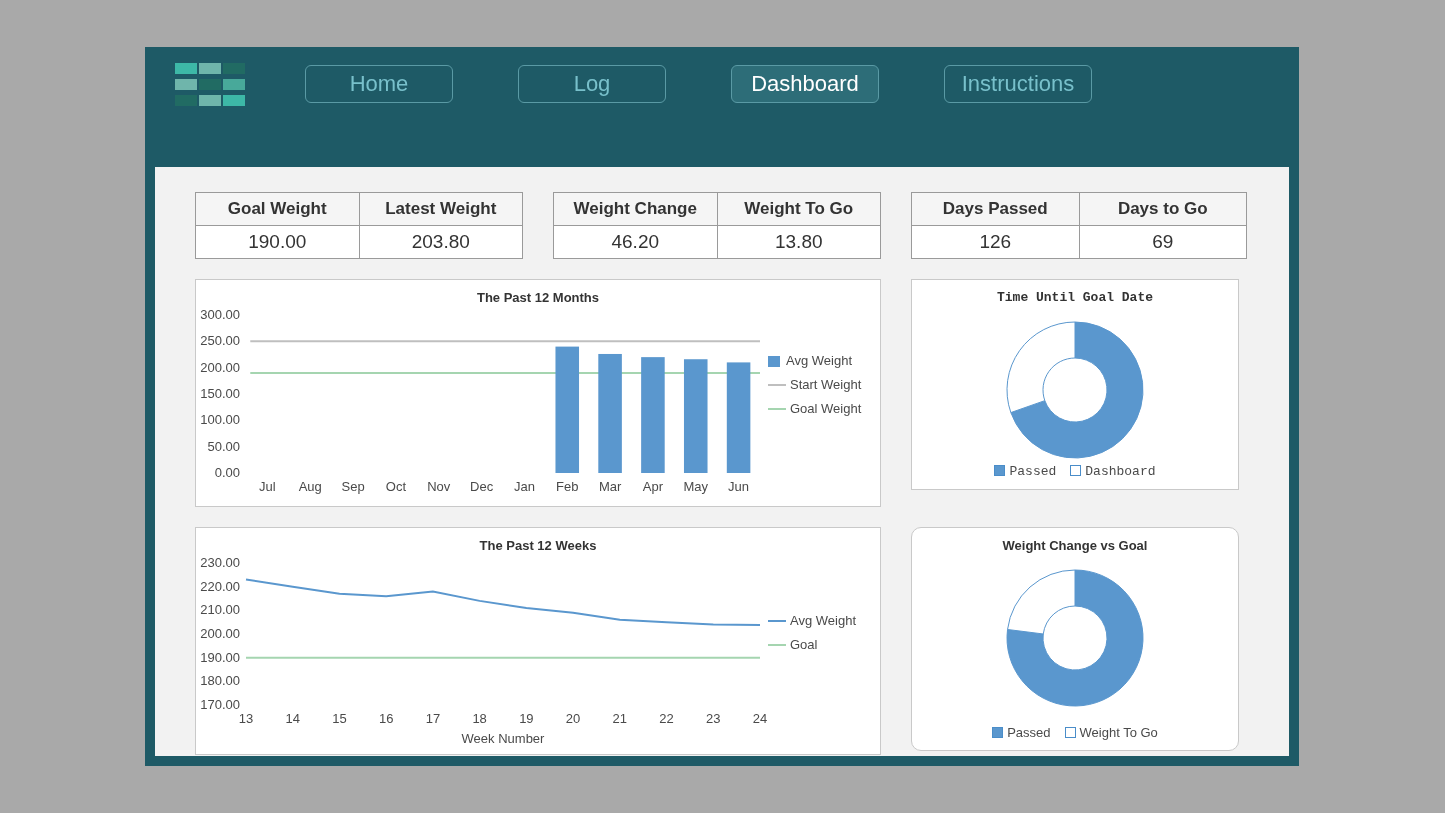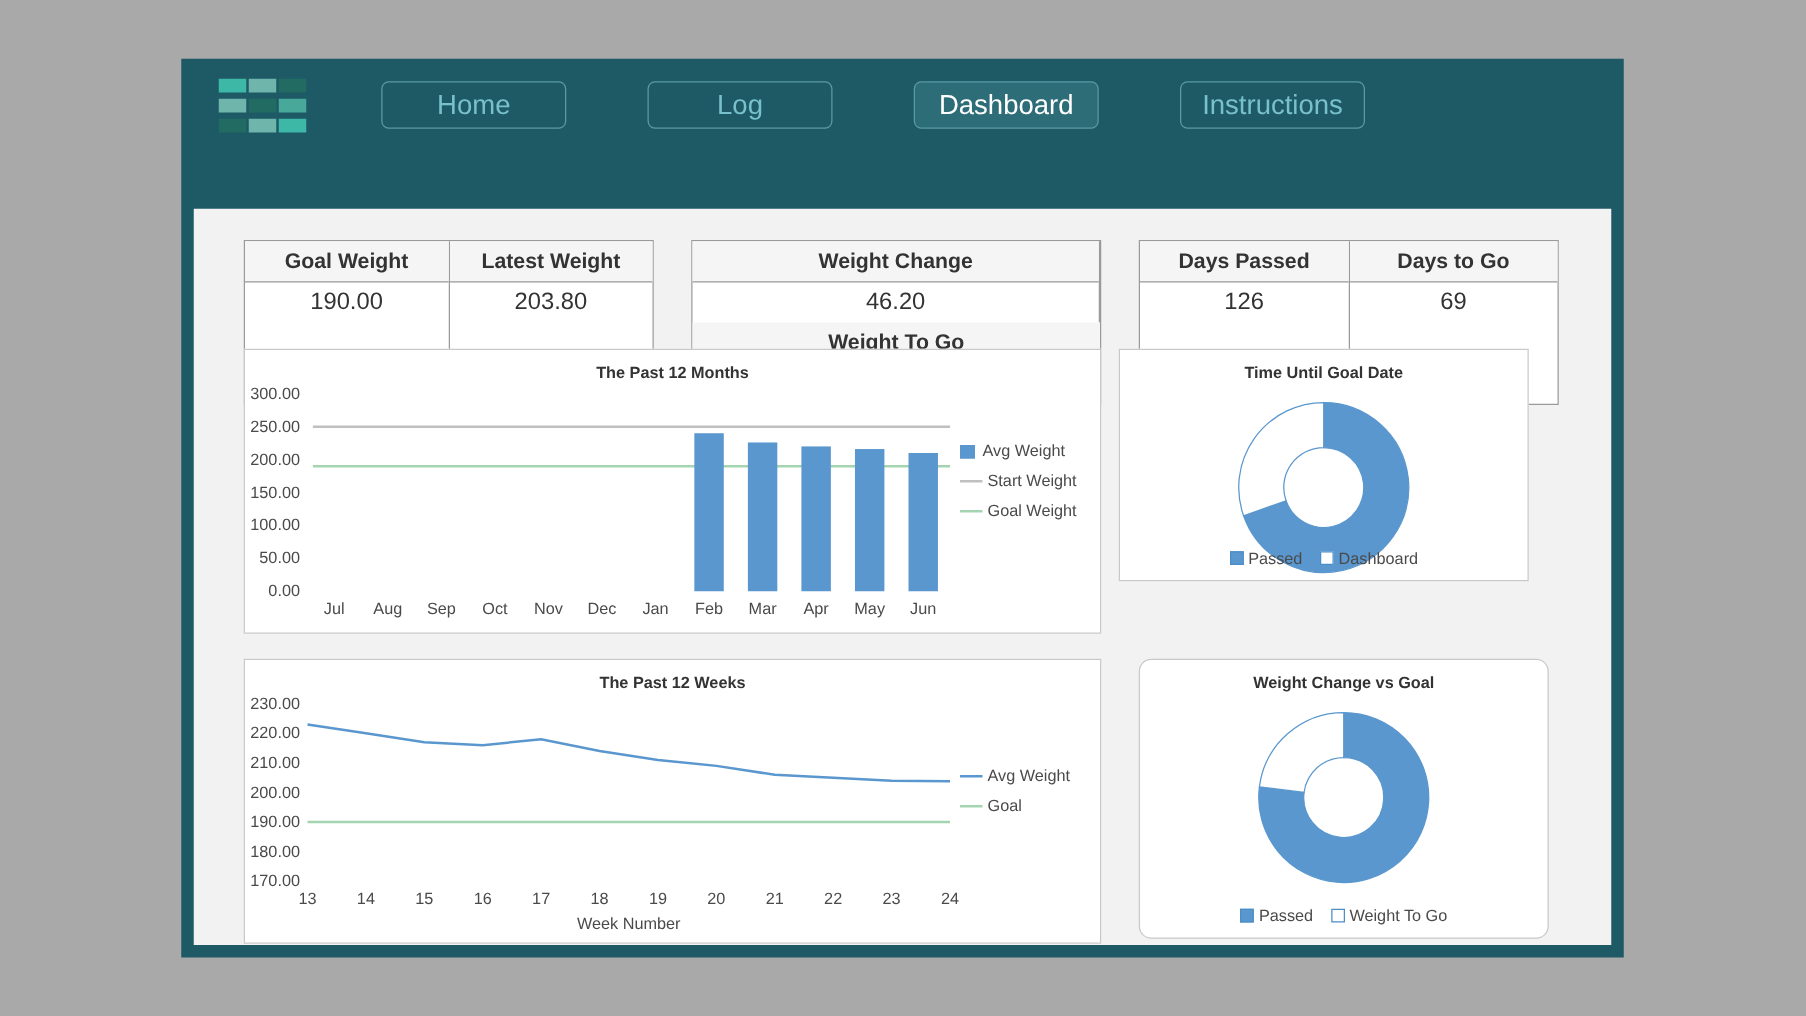--- a/index.html
+++ b/index.html
@@ -62,21 +62,21 @@
     position: absolute;
     left: 40px; top: 25px; right: 40px;
     display: flex; gap: 30px;
   }
   .stat-group {
     display: flex;
     border: 1px solid #9a9a9a;
     background: #fff;
   }
   .stat-group.g1 { width: 328px; }
-  .stat-group.g2 { width: 328px; flex-direction: column; }
+  .stat-group.g2 { width: 328px; }
   .stat-group.g3 { width: 336px; }
   .stat-cell { flex: 1; border-right: 1px solid #9a9a9a; }
   .stat-cell:last-child { border-right: none; }
   .stat-head {
     font-weight: 700; font-size: 17px; color:#333;
     text-align: center; padding: 6px 0;
     border-bottom: 1px solid #9a9a9a;
     background: #f5f5f5;
   }
   .stat-val {
@@ -89,21 +89,21 @@
     background: #fff;
     border: 1px solid #c9c9c9;
   }
   .card h3 {
     text-align: center;
     font-size: 13px; font-weight: 700; color: #333;
     padding-top: 10px;
   }
   #card-months { left: 40px;  top: 112px; width: 686px; height: 228px; }
   #card-weeks  { left: 40px;  top: 360px; width: 686px; height: 228px; }
-  #card-time   { left: 740px; top: 112px; width: 328px; height: 186px; }
+  #card-time   { left: 756px; top: 112px; width: 328px; height: 211px; font-family: Liberation Mono, monospace; }
   #card-goal   { left: 756px; top: 360px; width: 328px; height: 224px; border-radius: 10px; }
 
   svg text { font-family: "Segoe UI", Arial, sans-serif; fill:#4a4a4a; }
   .axis-text { font-size: 13px; }
   .leg-text  { font-size: 13px; }
   .xlabel    { font-size: 13px; }
 
   .donut-legend {
     position: absolute; left: 0; right: 0; bottom: 10px;
     display: flex; justify-content: center; gap: 14px;

